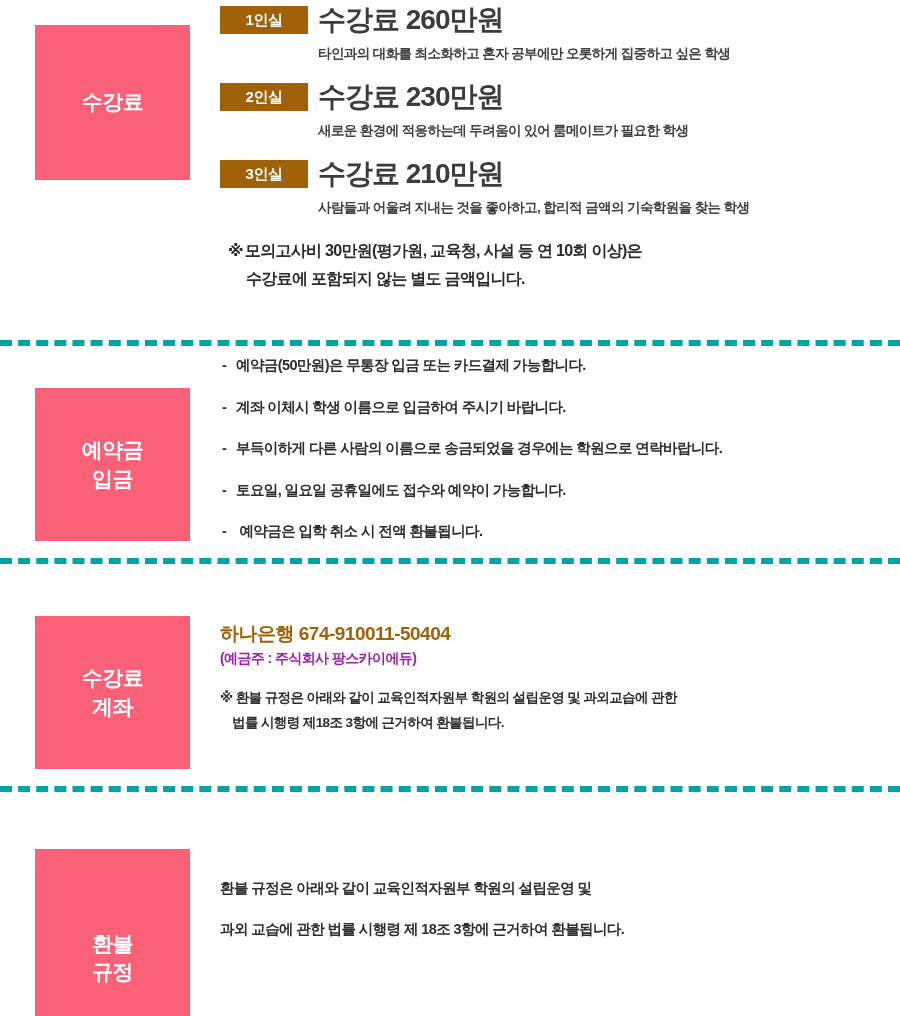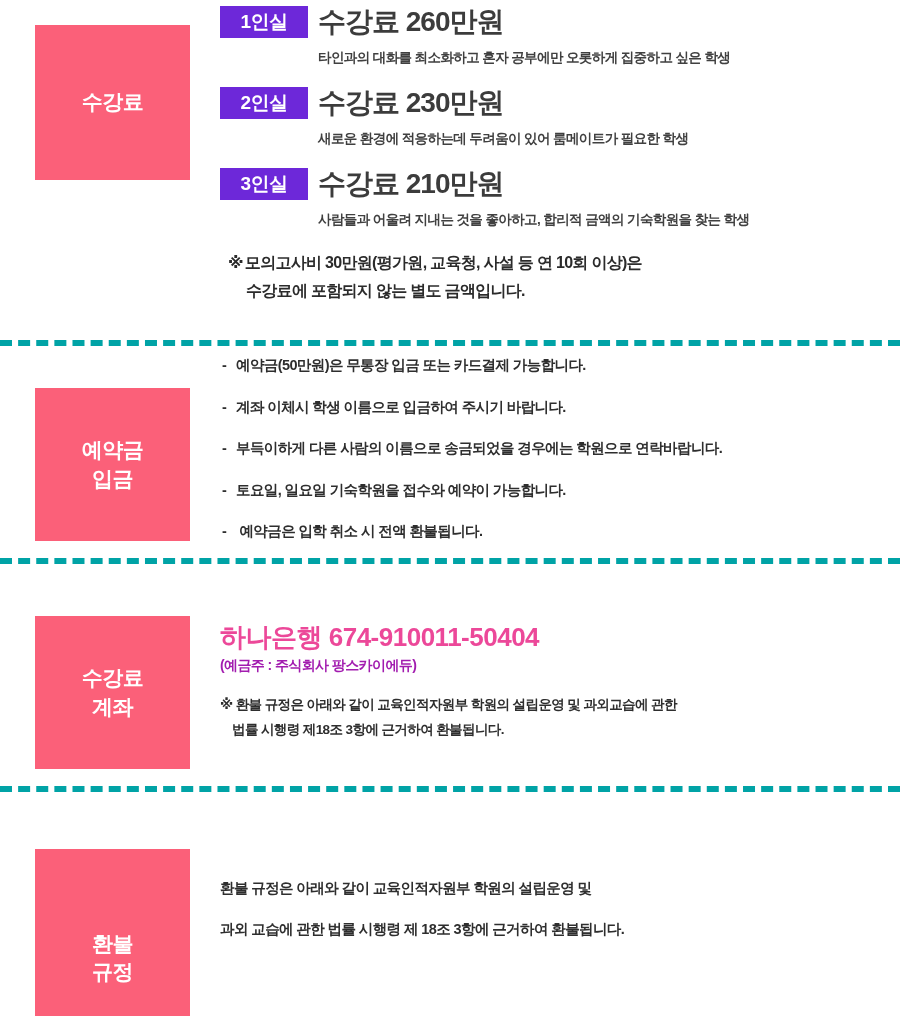--- a/index.html
+++ b/index.html
@@ -61,24 +61,24 @@
   .tuition-rows { padding-top: 6px; }
 
   .tuition-row { margin-bottom: 20px; }
 
   .tuition-head {
     display: flex;
     align-items: center;
   }
 
   .room-badge {
-    background: #6d28d9;
+    background: #a16207;
     color: #ffffff;
     font-weight: 700;
-    font-size: 19px;
+    font-size: 15px;
     letter-spacing: -0.5px;
     padding: 6px 14px 7px 14px;
     line-height: 1;
     flex: 0 0 auto;
     min-width: 88px;
     text-align: center;
   }
 
   .price {
     font-size: 28px;
@@ -141,23 +141,23 @@
   .bullet-list li:last-child { margin-bottom: 0; }
   .bullet-list .dash { display: inline-block; width: 14px; }
 
   
   #section-account { height: 222px; padding-top: 22px; }
   #section-account .label-box { height: 153px; }
 
   .account-block { padding-top: 38px; }
 
   .bank-line {
-    font-size: 26px;
-    font-weight: 700;
-    color: #ec4899;
+    font-size: 19px;
+    font-weight: 700;
+    color: #a16207;
     letter-spacing: -0.5px;
     line-height: 1;
     white-space: nowrap;
   }
   .holder-line {
     font-size: 14px;
     font-weight: 700;
     color: #a21caf;
     letter-spacing: -0.6px;
     margin-top: 7px;
@@ -245,21 +245,21 @@
         <span>예약금</span><br>
         <span>입금</span>
       </div>
     </div>
 
     <div class="body-col">
       <ul class="bullet-list">
         <li><span class="dash">-</span><span>예약금(50만원)은 무통장 입금 또는 카드결제 가능합니다.</span></li>
         <li><span class="dash">-</span><span>계좌 이체시 학생 이름으로 입금하여 주시기 바랍니다.</span></li>
         <li><span class="dash">-</span><span>부득이하게 다른 사람의 이름으로 송금되었을 경우에는 학원으로 연락바랍니다.</span></li>
-        <li><span class="dash">-</span><span>토요일, 일요일 기숙학원을 접수와 예약이 가능합니다.</span></li>
+        <li><span class="dash">-</span><span>토요일, 일요일 공휴일에도 접수와 예약이 가능합니다.</span></li>
         <li><span class="dash">-</span><span> 예약금은 입학 취소 시 전액 환불됩니다.</span></li>
       </ul>
     </div>
   </div>
 
   <div class="divider"></div>
 
   <div class="section" id="section-account">
 
     <div class="label-box">

